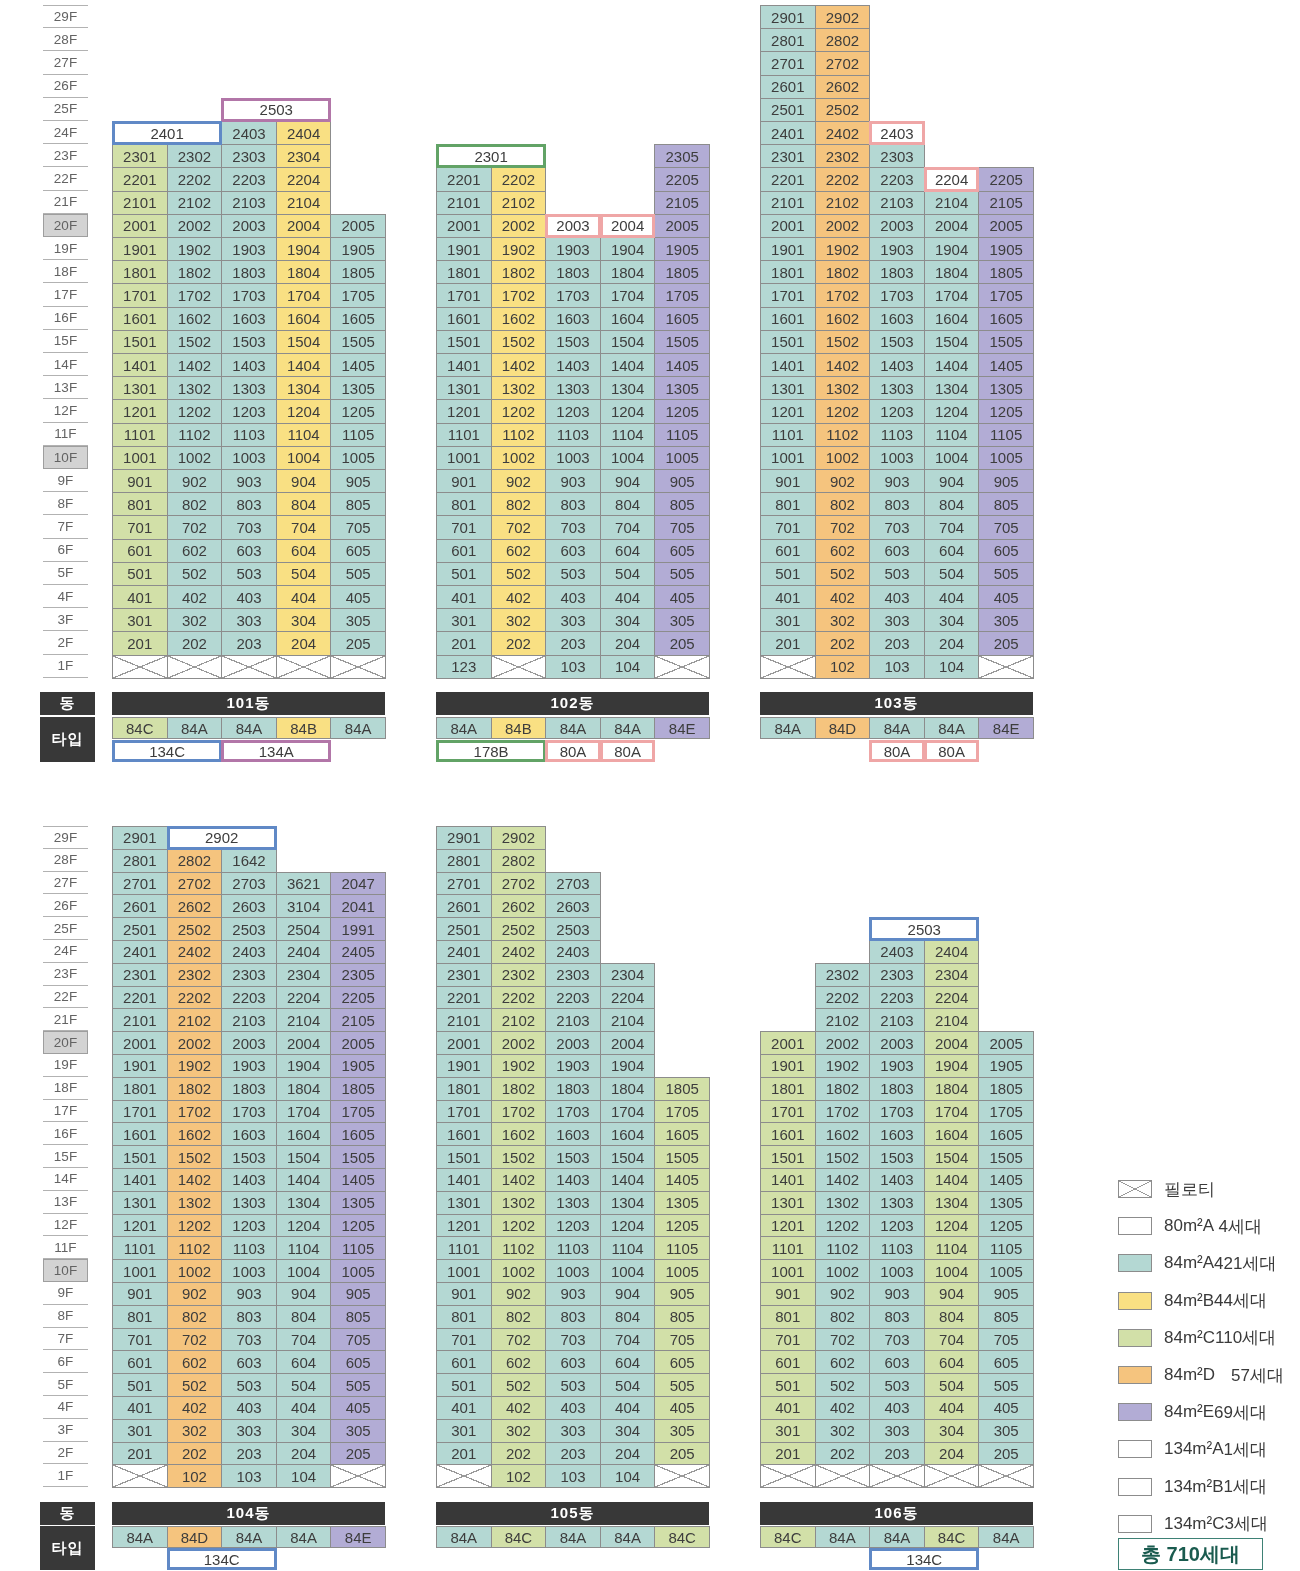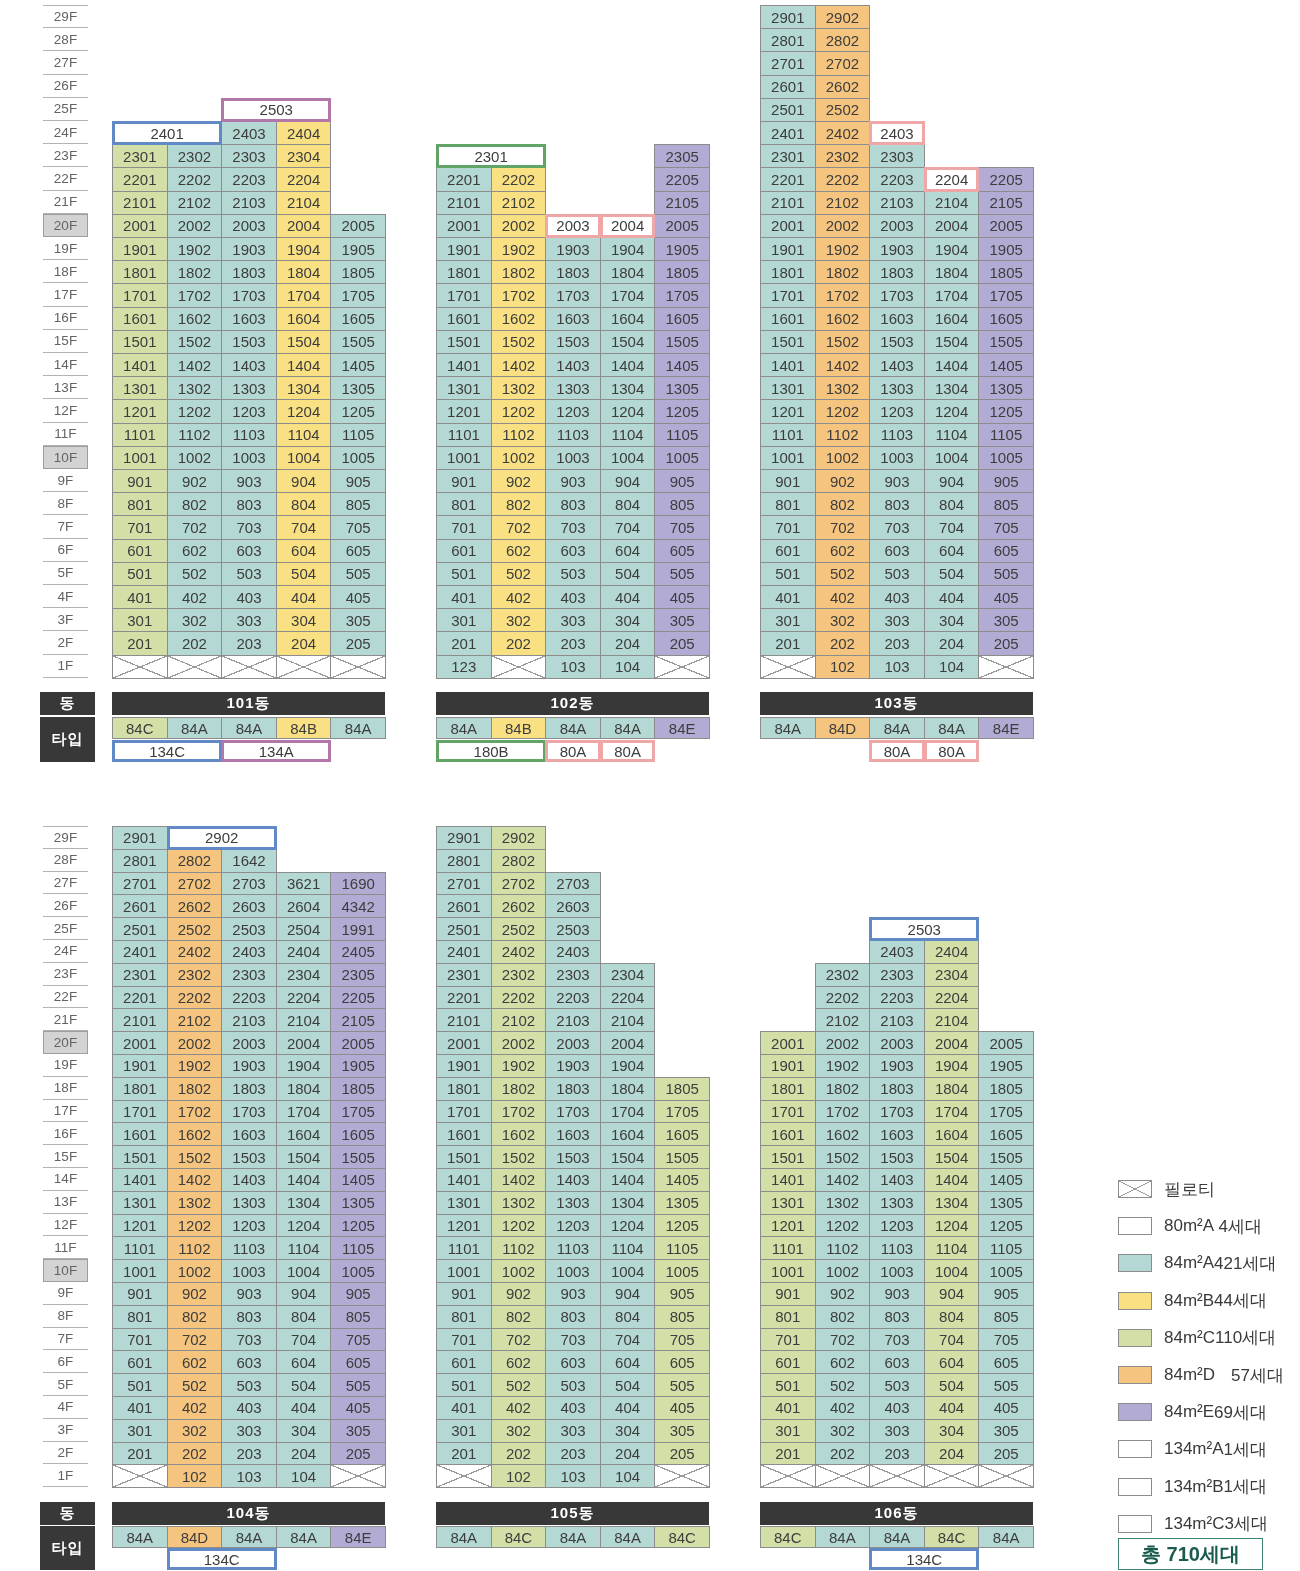--- a/index.html
+++ b/index.html
@@ -197,21 +197,21 @@
     <div class="cell k-x" style="left: 166.6px; top: 654.6px; width: 55.6px; height: 24.2px;"></div>
     <div class="cell k-x" style="left: 221.2px; top: 654.6px; width: 55.6px; height: 24.2px;"></div>
     <div class="cell k-x" style="left: 275.8px; top: 654.6px; width: 55.6px; height: 24.2px;"></div>
     <div class="cell k-x" style="left: 330.4px; top: 654.6px; width: 55.6px; height: 24.2px;"></div>
     <div class="bar" style="left: 436px; top: 692px; width: 273px; height: 23px;">102동</div>
     <div class="cell k-a" style="left: 436px; top: 717px; width: 55.6px; height: 22px;">84A</div>
     <div class="cell k-b" style="left: 490.6px; top: 717px; width: 55.6px; height: 22px;">84B</div>
     <div class="cell k-a" style="left: 545.2px; top: 717px; width: 55.6px; height: 22px;">84A</div>
     <div class="cell k-a" style="left: 599.8px; top: 717px; width: 55.6px; height: 22px;">84A</div>
     <div class="cell k-e" style="left: 654.4px; top: 717px; width: 55.6px; height: 22px;">84E</div>
-    <div class="cell k-134B" style="left: 436px; top: 740px; width: 110.2px; height: 22px;">180B</div>
+    <div class="cell k-134B" style="left: 436px; top: 740px; width: 110.2px; height: 22px;">178B</div>
     <div class="cell k-80A" style="left: 545.2px; top: 740px; width: 55.6px; height: 22px;">80A</div>
     <div class="cell k-80A" style="left: 599.8px; top: 740px; width: 55.6px; height: 22px;">80A</div>
     <div class="cell k-134B" style="left: 436px; top: 144.2px; width: 110.2px; height: 24.2px;">2301</div>
     <div class="cell k-e" style="left: 654.4px; top: 144.2px; width: 55.6px; height: 24.2px;">2305</div>
     <div class="cell k-a" style="left: 436px; top: 167.4px; width: 55.6px; height: 24.2px;">2201</div>
     <div class="cell k-b" style="left: 490.6px; top: 167.4px; width: 55.6px; height: 24.2px;">2202</div>
     <div class="cell k-e" style="left: 654.4px; top: 167.4px; width: 55.6px; height: 24.2px;">2205</div>
     <div class="cell k-a" style="left: 436px; top: 190.6px; width: 55.6px; height: 24.2px;">2101</div>
     <div class="cell k-b" style="left: 490.6px; top: 190.6px; width: 55.6px; height: 24.2px;">2102</div>
     <div class="cell k-e" style="left: 654.4px; top: 190.6px; width: 55.6px; height: 24.2px;">2105</div>
@@ -489,26 +489,26 @@
     <div class="cell k-134C" style="left: 166.6px; top: 1548px; width: 110.2px; height: 22px;">134C</div>
     <div class="cell k-a" style="left: 112px; top: 826px; width: 55.6px; height: 23.8px;">2901</div>
     <div class="cell k-134C" style="left: 166.6px; top: 826px; width: 110.2px; height: 23.8px;">2902</div>
     <div class="cell k-a" style="left: 112px; top: 848.8px; width: 55.6px; height: 23.8px;">2801</div>
     <div class="cell k-d" style="left: 166.6px; top: 848.8px; width: 55.6px; height: 23.8px;">2802</div>
     <div class="cell k-a" style="left: 221.2px; top: 848.8px; width: 55.6px; height: 23.8px;">1642</div>
     <div class="cell k-a" style="left: 112px; top: 871.6px; width: 55.6px; height: 23.8px;">2701</div>
     <div class="cell k-d" style="left: 166.6px; top: 871.6px; width: 55.6px; height: 23.8px;">2702</div>
     <div class="cell k-a" style="left: 221.2px; top: 871.6px; width: 55.6px; height: 23.8px;">2703</div>
     <div class="cell k-a" style="left: 275.8px; top: 871.6px; width: 55.6px; height: 23.8px;">3621</div>
-    <div class="cell k-e" style="left: 330.4px; top: 871.6px; width: 55.6px; height: 23.8px;">1690</div>
+    <div class="cell k-e" style="left: 330.4px; top: 871.6px; width: 55.6px; height: 23.8px;">2047</div>
     <div class="cell k-a" style="left: 112px; top: 894.4px; width: 55.6px; height: 23.8px;">2601</div>
     <div class="cell k-d" style="left: 166.6px; top: 894.4px; width: 55.6px; height: 23.8px;">2602</div>
     <div class="cell k-a" style="left: 221.2px; top: 894.4px; width: 55.6px; height: 23.8px;">2603</div>
-    <div class="cell k-a" style="left: 275.8px; top: 894.4px; width: 55.6px; height: 23.8px;">2604</div>
-    <div class="cell k-e" style="left: 330.4px; top: 894.4px; width: 55.6px; height: 23.8px;">4342</div>
+    <div class="cell k-a" style="left: 275.8px; top: 894.4px; width: 55.6px; height: 23.8px;">3104</div>
+    <div class="cell k-e" style="left: 330.4px; top: 894.4px; width: 55.6px; height: 23.8px;">2041</div>
     <div class="cell k-a" style="left: 112px; top: 917.2px; width: 55.6px; height: 23.8px;">2501</div>
     <div class="cell k-d" style="left: 166.6px; top: 917.2px; width: 55.6px; height: 23.8px;">2502</div>
     <div class="cell k-a" style="left: 221.2px; top: 917.2px; width: 55.6px; height: 23.8px;">2503</div>
     <div class="cell k-a" style="left: 275.8px; top: 917.2px; width: 55.6px; height: 23.8px;">2504</div>
     <div class="cell k-e" style="left: 330.4px; top: 917.2px; width: 55.6px; height: 23.8px;">1991</div>
     <div class="cell k-a" style="left: 112px; top: 940px; width: 55.6px; height: 23.8px;">2401</div>
     <div class="cell k-d" style="left: 166.6px; top: 940px; width: 55.6px; height: 23.8px;">2402</div>
     <div class="cell k-a" style="left: 221.2px; top: 940px; width: 55.6px; height: 23.8px;">2403</div>
     <div class="cell k-a" style="left: 275.8px; top: 940px; width: 55.6px; height: 23.8px;">2404</div>
     <div class="cell k-e" style="left: 330.4px; top: 940px; width: 55.6px; height: 23.8px;">2405</div>

